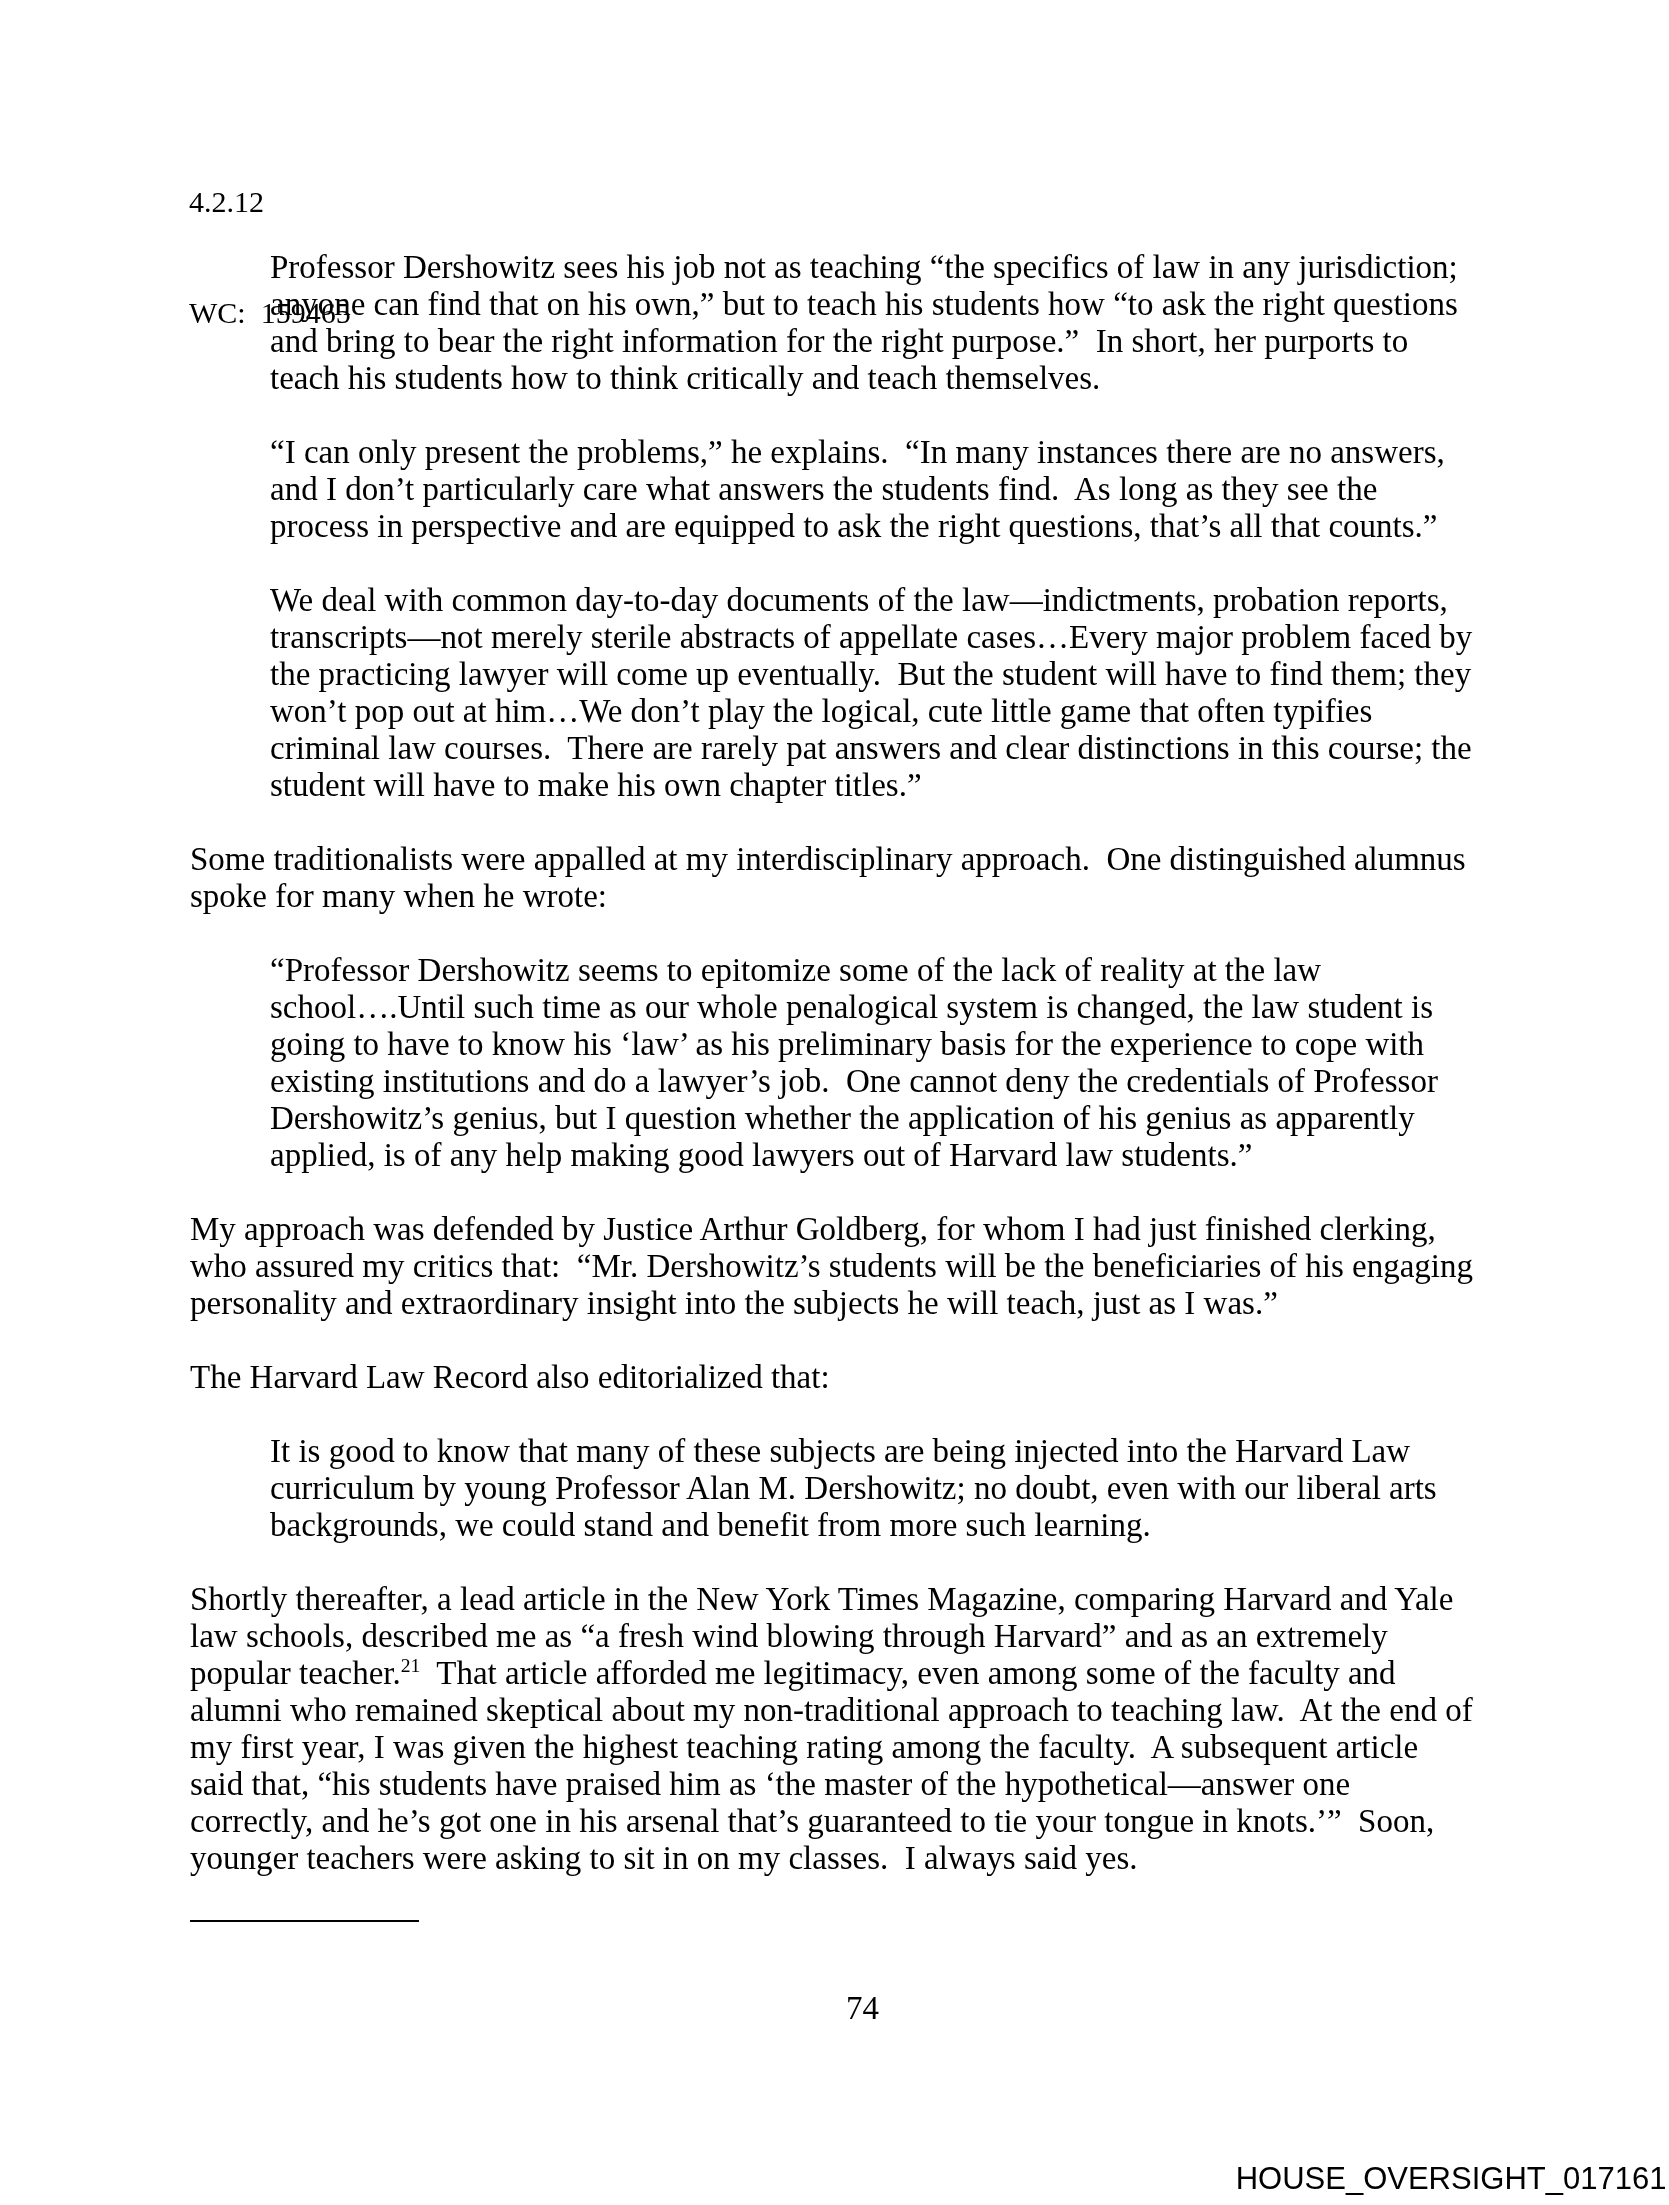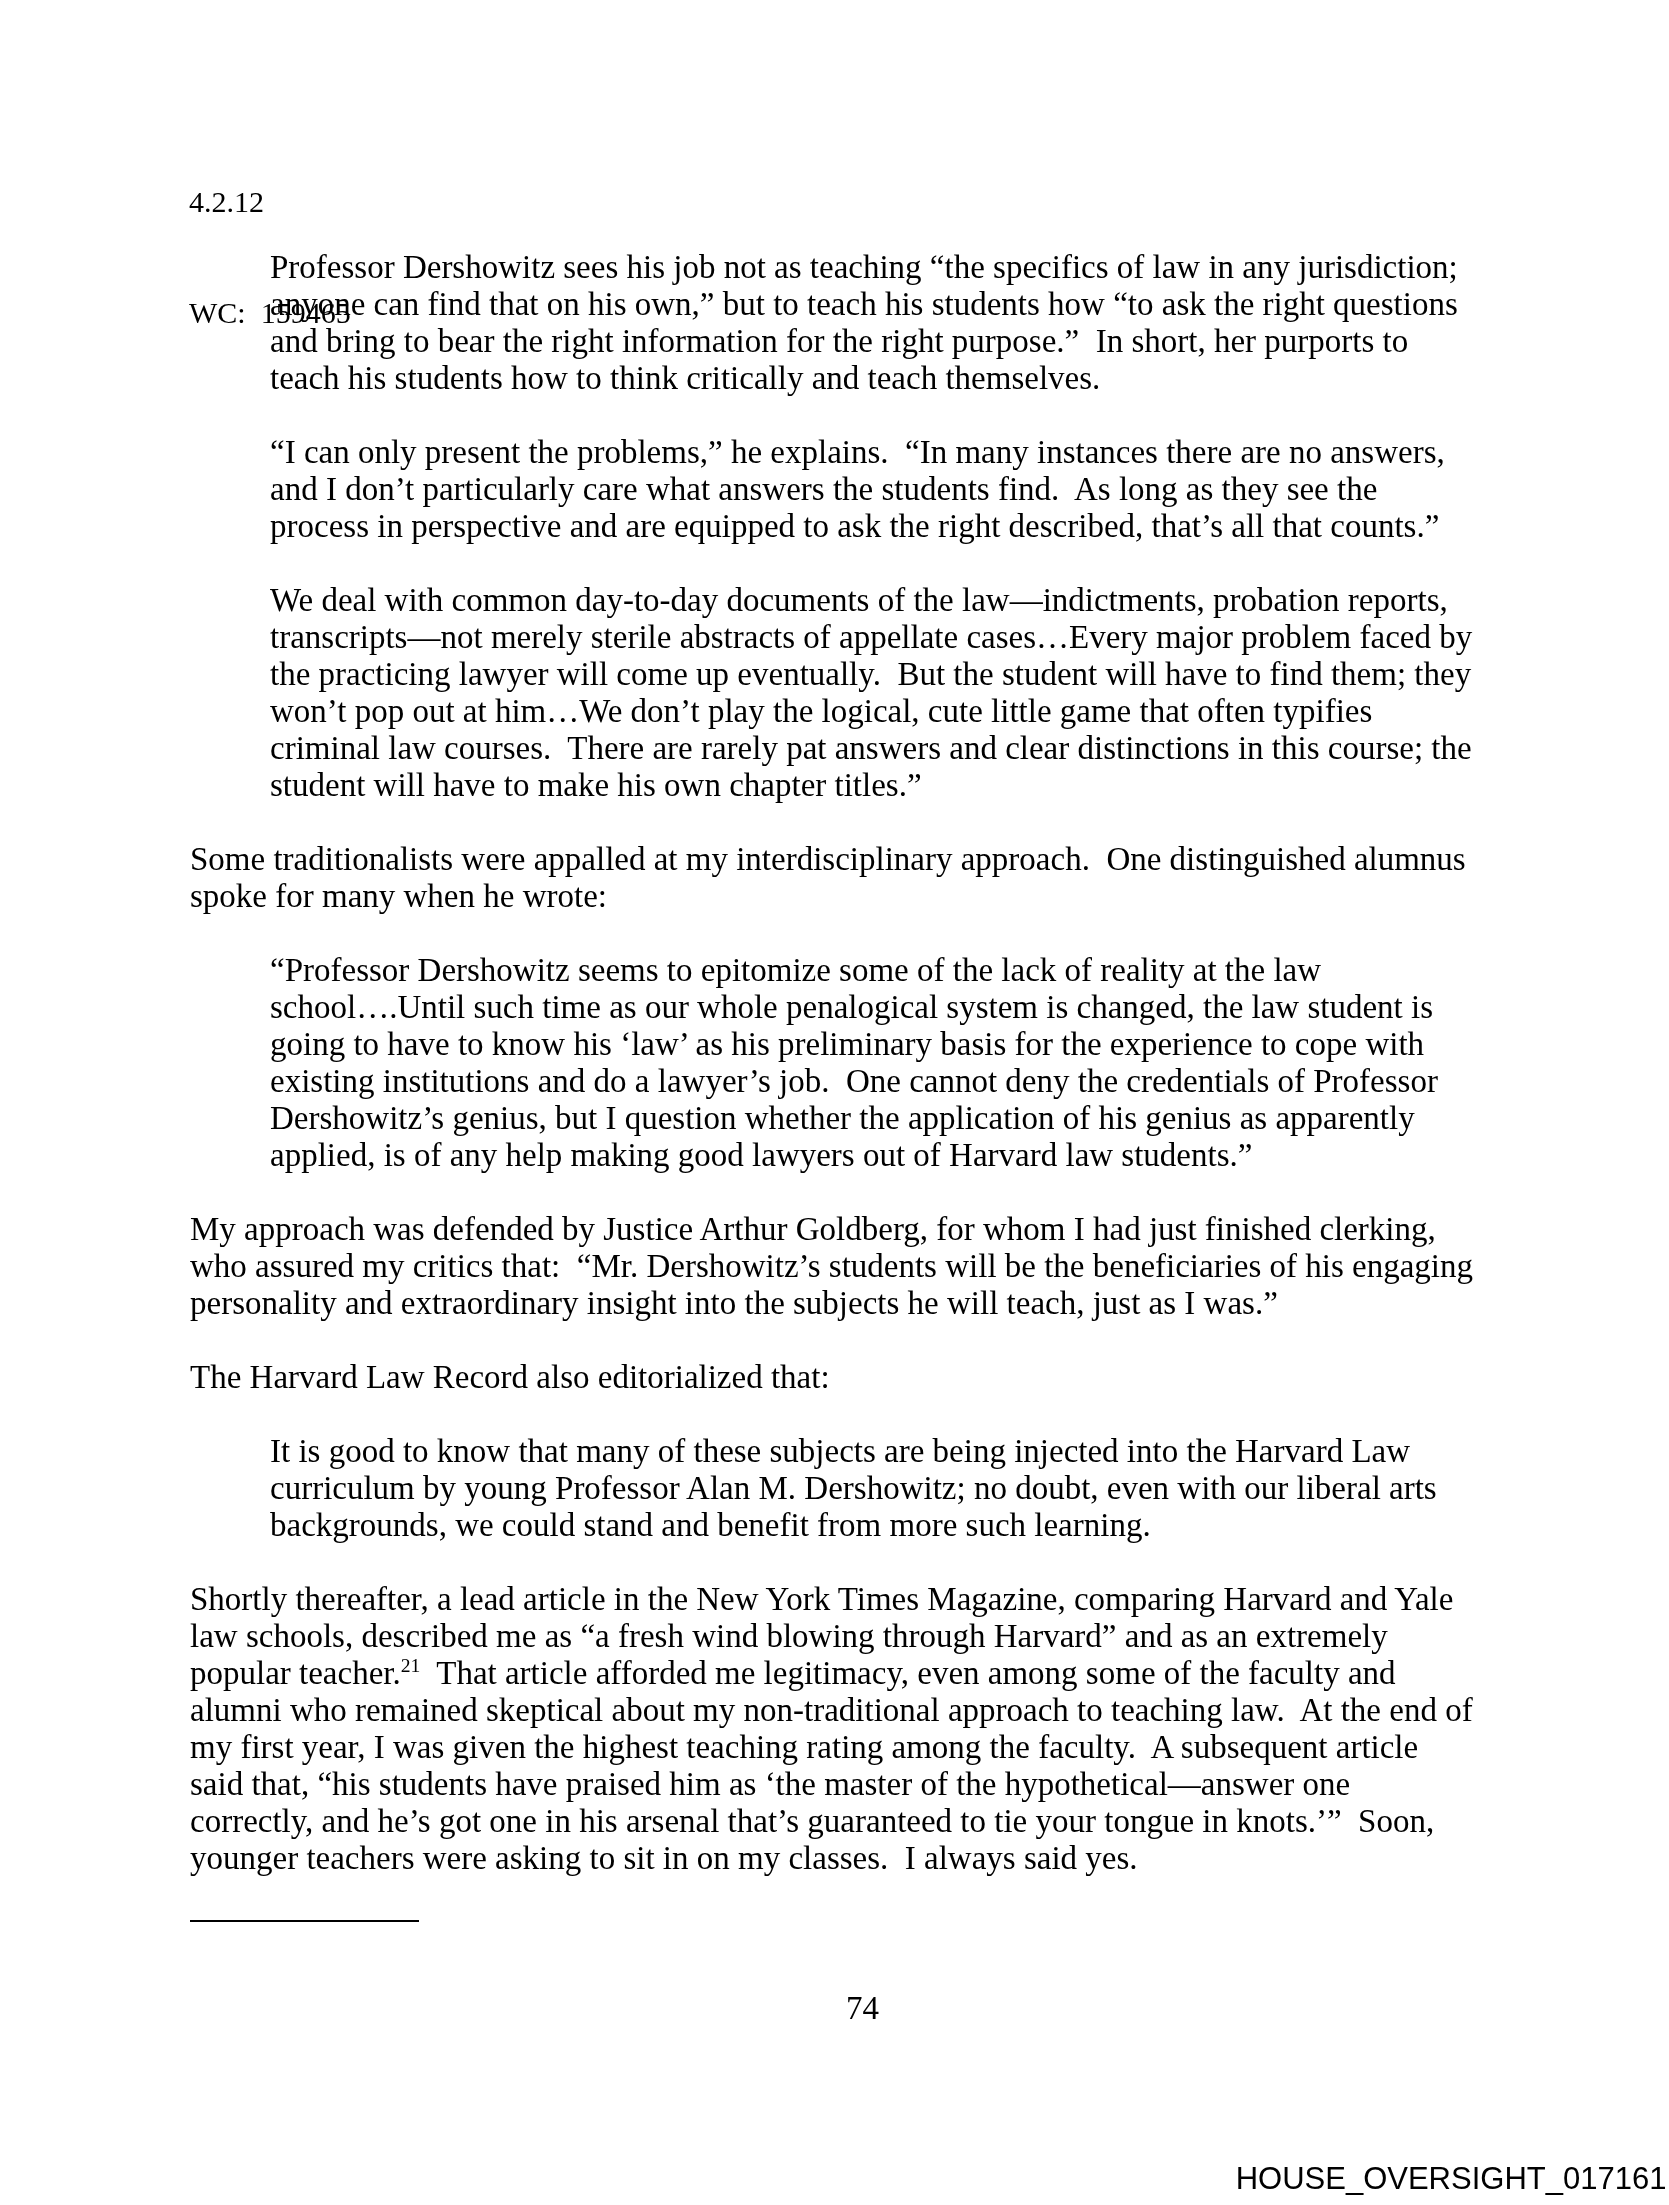--- a/index.html
+++ b/index.html
@@ -93,21 +93,21 @@
 
 <div class="page">
 
   <div class="corner-header">
     <div>4.2.12</div>
     <div>WC:  159465</div>
   </div>
 
   <div class="content">
     <p class="quote">Professor Dershowitz sees his job not as teaching “the specifics of law in any jurisdiction; anyone can find that on his own,” but to teach his students how “to ask the right questions and bring to bear the right information for the right purpose.”  In short, her purports to teach his students how to think critically and teach themselves.</p>
-    <p class="quote">“I can only present the problems,” he explains.  “In many instances there are no answers, and I don’t particularly care what answers the students find.  As long as they see the process in perspective and are equipped to ask the right described, that’s all that counts.”</p>
+    <p class="quote">“I can only present the problems,” he explains.  “In many instances there are no answers, and I don’t particularly care what answers the students find.  As long as they see the process in perspective and are equipped to ask the right questions, that’s all that counts.”</p>
     <p class="quote">We deal with common day-to-day documents of the law—indictments, probation reports, transcripts—not merely sterile abstracts of appellate cases…Every major problem faced by the practicing lawyer will come up eventually.  But the student will have to find them; they won’t pop out at him…We don’t play the logical, cute little game that often typifies criminal law courses.  There are rarely pat answers and clear distinctions in this course; the student will have to make his own chapter titles.”</p>
     <p>Some traditionalists were appalled at my interdisciplinary approach.  One distinguished alumnus spoke for many when he wrote:</p>
     <p class="quote">“Professor Dershowitz seems to epitomize some of the lack of reality at the law school….Until such time as our whole penalogical system is changed, the law student is going to have to know his ‘law’ as his preliminary basis for the experience to cope with existing institutions and do a lawyer’s job.  One cannot deny the credentials of Professor Dershowitz’s genius, but I question whether the application of his genius as apparently applied, is of any help making good lawyers out of Harvard law students.”</p>
     <p>My approach was defended by Justice Arthur Goldberg, for whom I had just finished clerking, who assured my critics that:  “Mr. Dershowitz’s students will be the beneficiaries of his engaging personality and extraordinary insight into the subjects he will teach, just as I was.”</p>
     <p>The Harvard Law Record also editorialized that:</p>
     <p class="quote">It is good to know that many of these subjects are being injected into the Harvard Law curriculum by young Professor Alan M. Dershowitz; no doubt, even with our liberal arts backgrounds, we could stand and benefit from more such learning.</p>
     <p><span>Shortly thereafter, a lead article in the New York Times Magazine, comparing Harvard and Yale law schools, described me as “a fresh wind blowing through Harvard” and as an extremely popular teacher.</span><sup class="fn-ref">21</sup><span>  That article afforded me legitimacy, even among some of the faculty and alumni who remained skeptical about my non-traditional approach to teaching law.  At the end of my first year, I was given the highest teaching rating among the faculty.  A subsequent article said that, “his students have praised him as ‘the master of the hypothetical—answer one correctly, and he’s got one in his arsenal that’s guaranteed to tie your tongue in knots.’”  Soon, younger teachers were asking to sit in on my classes.  I always said yes.</span></p>
   </div>
 
   <div class="footnote-sep"></div>

